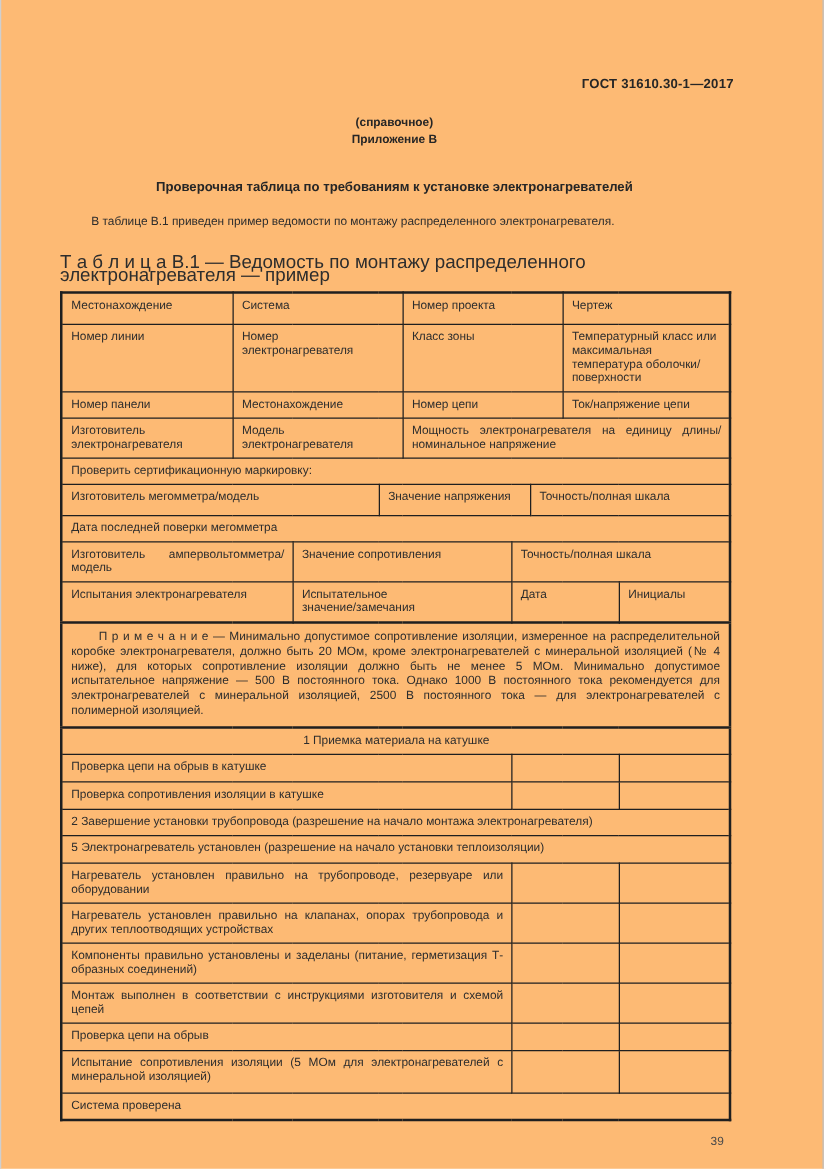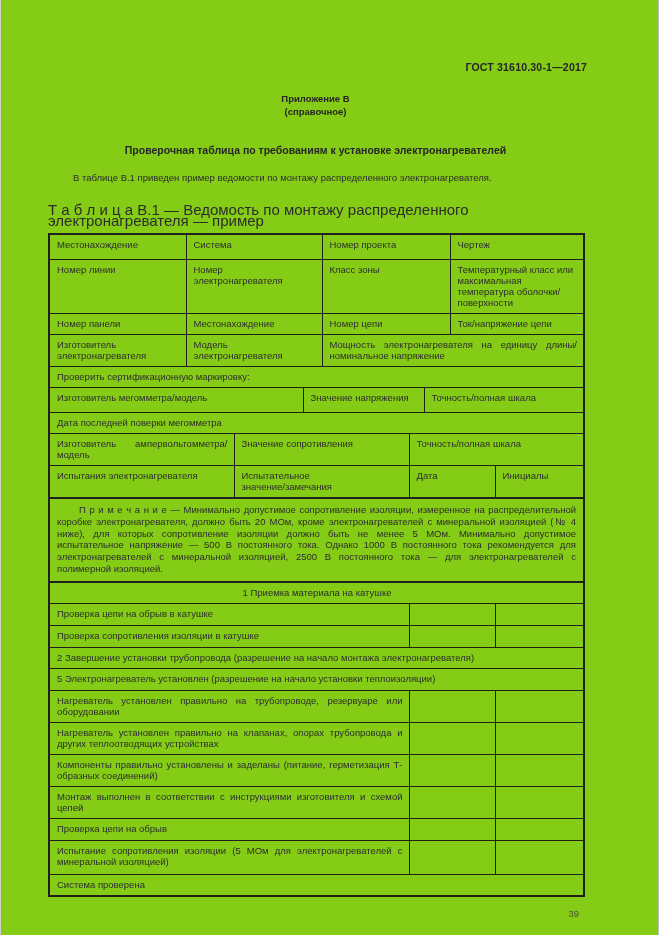--- a/index.html
+++ b/index.html
@@ -13,21 +13,21 @@
     font-family: "Liberation Sans", sans-serif;
     color: #2d2d2d;
     position: relative;
     overflow: hidden;
   }
   .page {
     position: absolute;
     top: 0; left: 0;
     width: 659px;
     height: 935px;
-    background: #84cc16;
+    background: #fdba74;
     border-left: 1px solid #cfcfcf;
     border-right: 1px solid #bdbdbd;
     box-sizing: border-box;
   }
   .content {
     position: absolute;
     left: 47px;
     top: 0;
     width: 535px;
   }
@@ -108,22 +108,22 @@
 </style>
 </head>
 <body>
 
 <div class="page">
   <div class="content">
 
     <div class="gost-header">ГОСТ 31610.30-1—2017</div>
 
     <div class="appendix">
+      <div>(справочное)</div>
       <div>Приложение В</div>
-      <div>(справочное)</div>
     </div>
 
     <div class="doc-title">Проверочная таблица по требованиям к установке электронагревателей</div>
 
     <p class="intro">В таблице В.1 приведен пример ведомости по монтажу распределенного электронагревателя.</p>
 
     <p class="caption">Т а б л и ц а   В.1 — Ведомость по монтажу распределенного электронагревателя — пример</p>
 
     <table class="b1">
       <colgroup>

